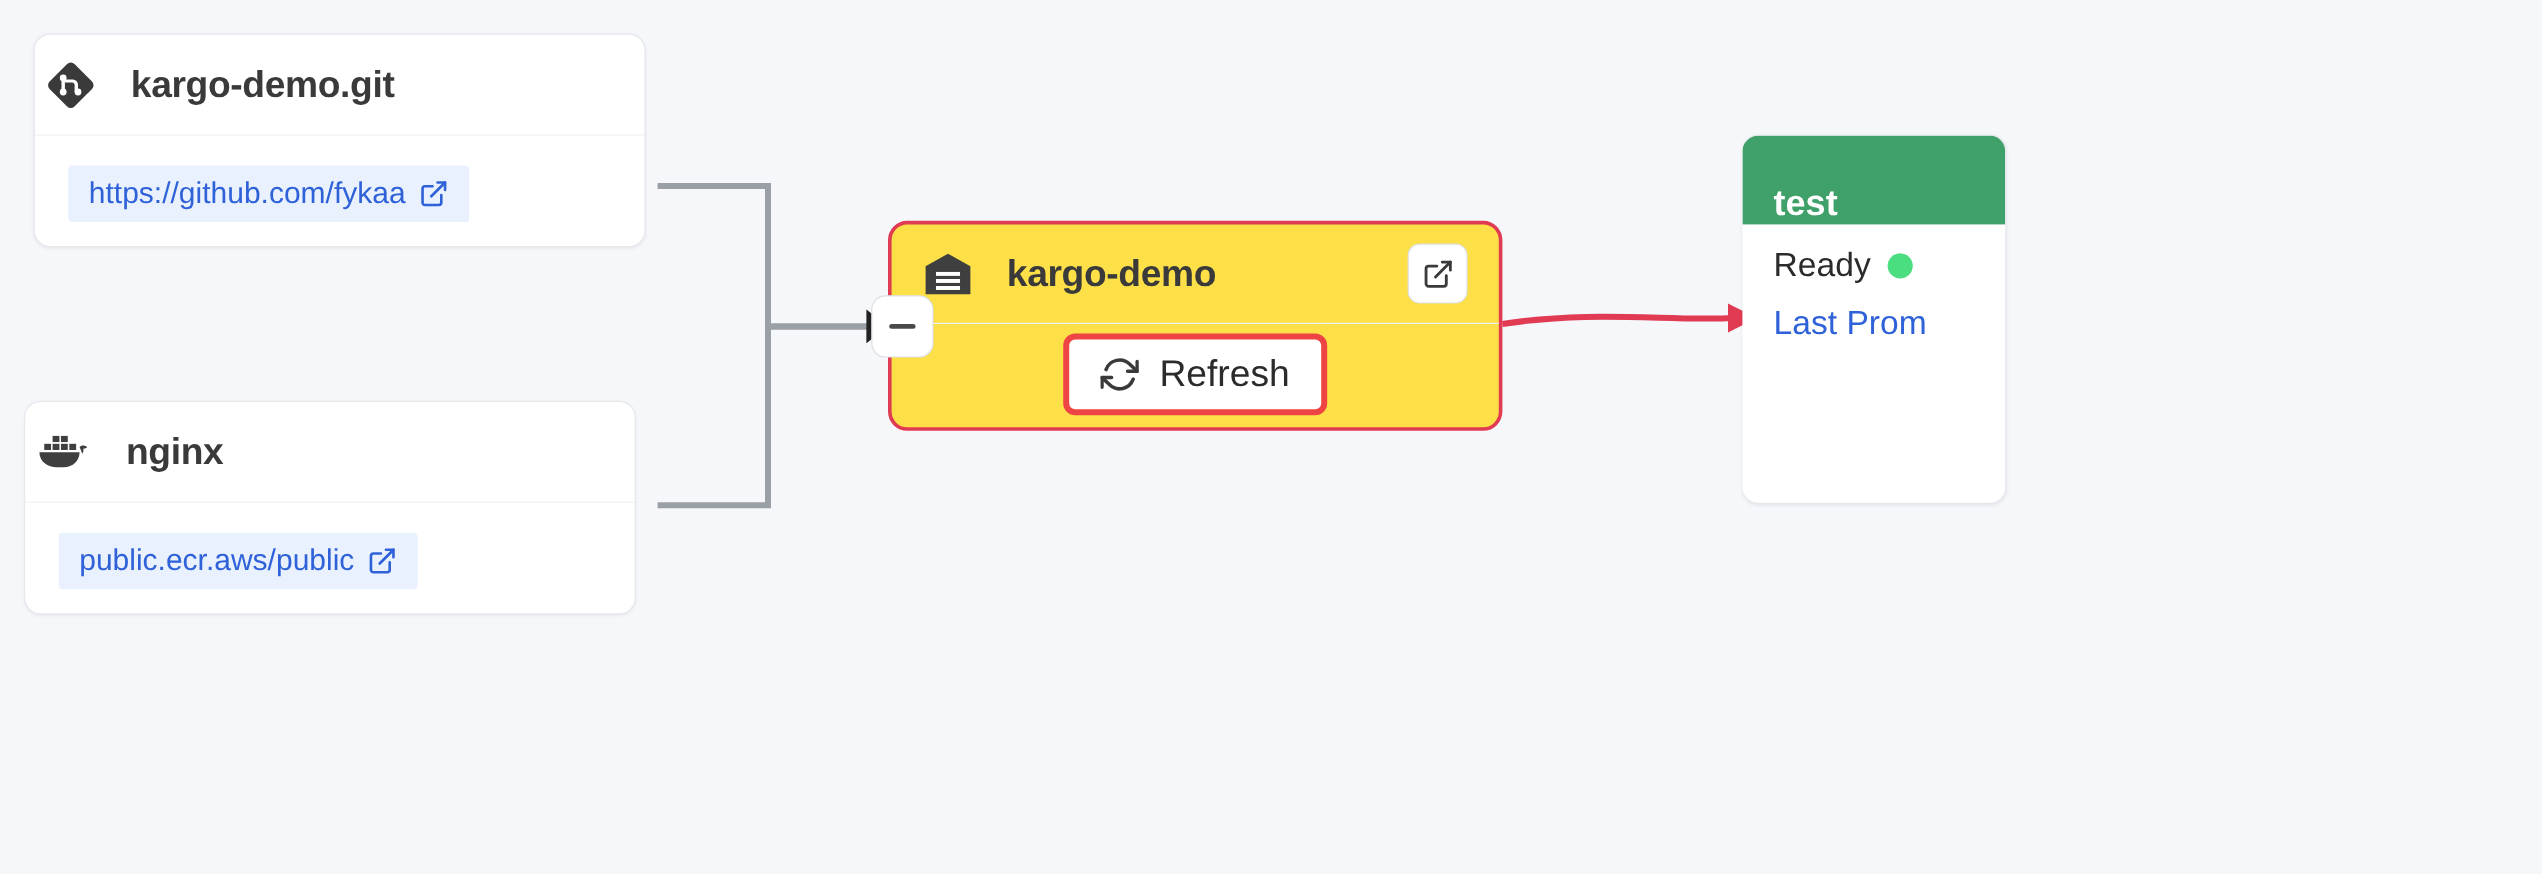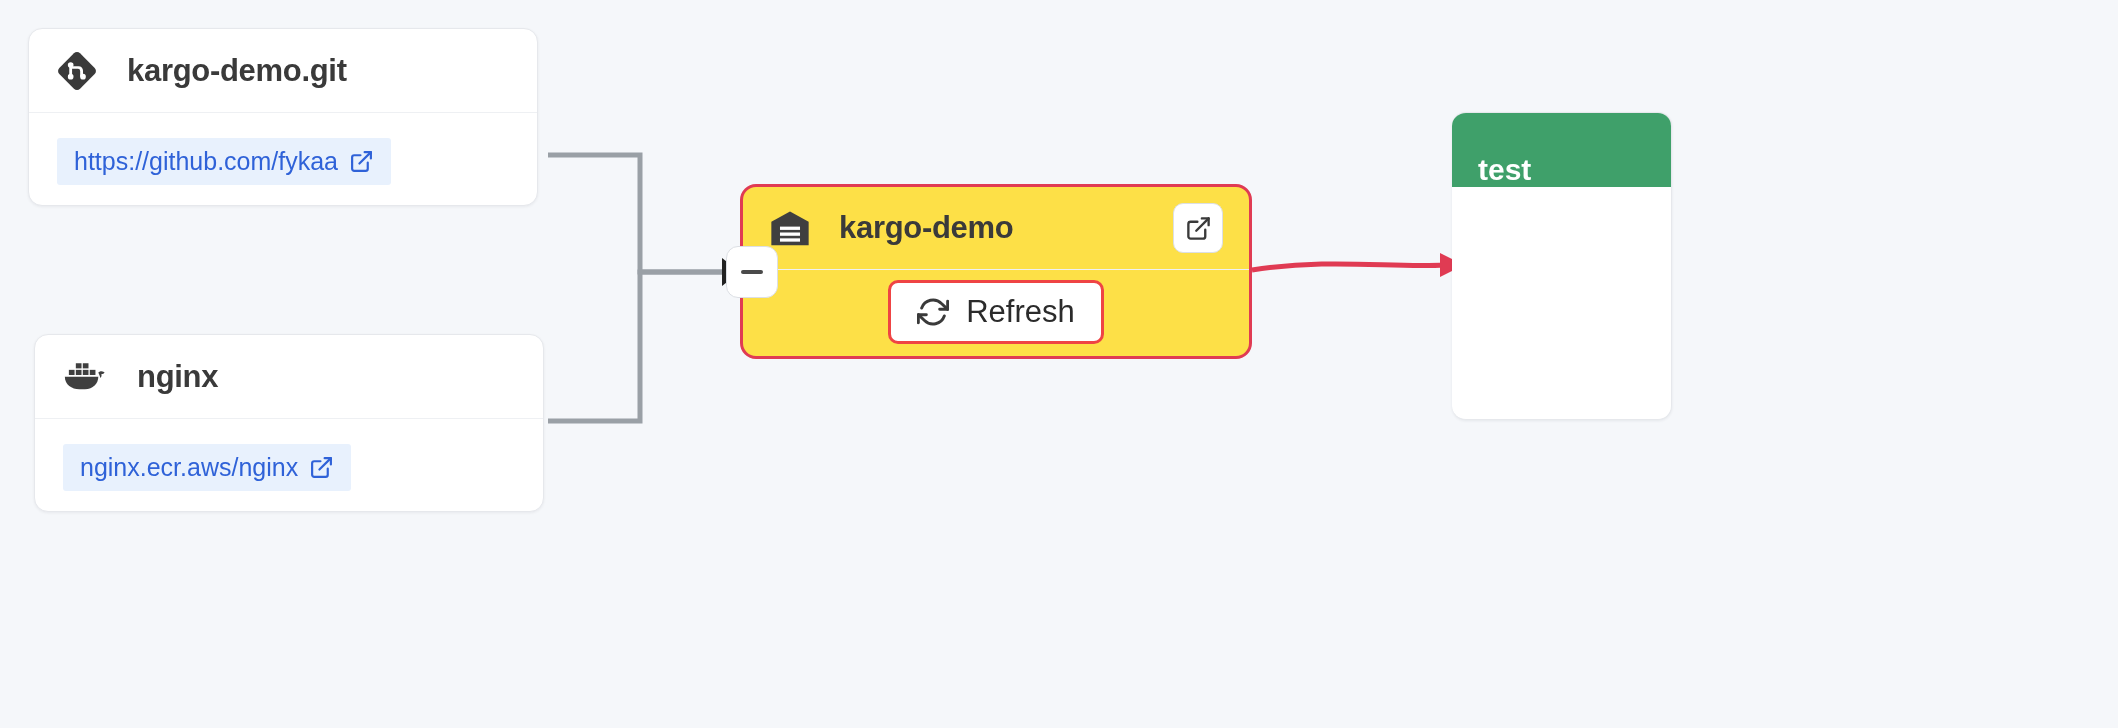--- a/index.html
+++ b/index.html
@@ -21,21 +21,21 @@
     background: #ffffff;
     border: 1px solid #e6e8ec;
     border-radius: 14px;
     box-shadow: 0 1px 3px rgba(16,24,40,0.06);
     overflow: hidden;
   }
   .src-head {
     display: flex;
     align-items: center;
     height: 84px;
-    padding: 0 28px;
+    padding: 0 10px;
     border-bottom: 1px solid #eef0f3;
     gap: 30px;
   }
   .src-title {
     font-size: 31px;
     font-weight: bold;
     color: #3a3a3a;
     letter-spacing: -0.3px;
   }
   .src-body {
@@ -89,21 +89,21 @@
     background: #fff;
     display: flex; align-items: center; justify-content: center;
     cursor: pointer;
   }
   .wh-body {
     height: 84px;
     display: flex; align-items: center; justify-content: center;
   }
   .refresh-btn {
     display: inline-flex; align-items: center; gap: 17px;
-    border: 3px solid #ef4444;
+    border: 5px solid #ef4444;
     border-radius: 10px;
     background: #fff;
     padding: 11px 26px;
     font-size: 31px;
     color: #2b2b2b;
     cursor: pointer;
     font-family: "Liberation Sans", sans-serif;
   }
 
   
@@ -194,39 +194,39 @@
           <svg width="25" height="25" viewBox="0 0 24 24" fill="none" stroke="#2f62d8" stroke-width="2.1" stroke-linecap="round" stroke-linejoin="round">
             <path d="M18 13v6a2 2 0 0 1-2 2H5a2 2 0 0 1-2-2V8a2 2 0 0 1 2-2h6"></path>
             <polyline points="15 3 21 3 21 9"></polyline>
             <line x1="10" y1="14" x2="21" y2="3"></line>
           </svg>
         </span>
       </span>
     </div>
   </div>
 
-  <div class="src-card" style="left:34px; top:334px; width:510px; height:178px;">
+  <div class="src-card" style="left:20px; top:334px; width:510px; height:178px;">
     <div class="src-head">
       <span>
         <svg width="44" height="36" viewBox="0 0 48 34" fill="#3f3f3f">
           <rect x="14" y="2" width="6.2" height="5.6"></rect>
           <rect x="21.6" y="2" width="6.2" height="5.6"></rect>
           <rect x="6.4" y="9.2" width="6.2" height="5.6"></rect>
           <rect x="14" y="9.2" width="6.2" height="5.6"></rect>
           <rect x="21.6" y="9.2" width="6.2" height="5.6"></rect>
           <rect x="29.2" y="9.2" width="6.2" height="5.6"></rect>
           <path d="M2 16.8 h36.5 c0 7.6 -5.9 13.6 -14.5 13.6 h-6.3 C9.6 30.4 2 25.4 2 16.8 z"></path>
           <path d="M38.5 12.2 c3.0 -2.6 6.2 -1.0 6.9 0.2 c-0.9 1.0 -2.3 1.4 -3.5 1.3 c0.5 1.6 -0.1 3.4 -1.0 4.5 c-0.6 -1.8 -1.4 -4.0 -2.4 -6.0 z"></path>
         </svg>
       </span>
       <span class="src-title">nginx</span>
     </div>
     <div class="src-body">
       <span class="url-chip">
-        <span>nginx.ecr.aws/nginx</span>
+        <span>public.ecr.aws/public</span>
         <span class="ext-sm">
           <svg width="25" height="25" viewBox="0 0 24 24" fill="none" stroke="#2f62d8" stroke-width="2.1" stroke-linecap="round" stroke-linejoin="round">
             <path d="M18 13v6a2 2 0 0 1-2 2H5a2 2 0 0 1-2-2V8a2 2 0 0 1 2-2h6"></path>
             <polyline points="15 3 21 3 21 9"></polyline>
             <line x1="10" y1="14" x2="21" y2="3"></line>
           </svg>
         </span>
       </span>
     </div>
   </div>
@@ -267,15 +267,22 @@
   </div>
 
   <div class="collapse-handle" style="left:726px; top:246px;">
     <span class="bar"></span>
   </div>
 
   <div class="stage-card" style="left:1452px; top:112px; width:220px; height:308px;">
     <div class="stage-head">
       <span class="stage-title">test</span>
     </div>
+    <div class="stage-body">
+      <div class="stage-row">
+        <span>Ready</span>
+        <span class="dot-green"></span>
+      </div>
+      <div class="stage-link">Last Prom</div>
+    </div>
   </div>
 
 </div>
 
 </body></html>

